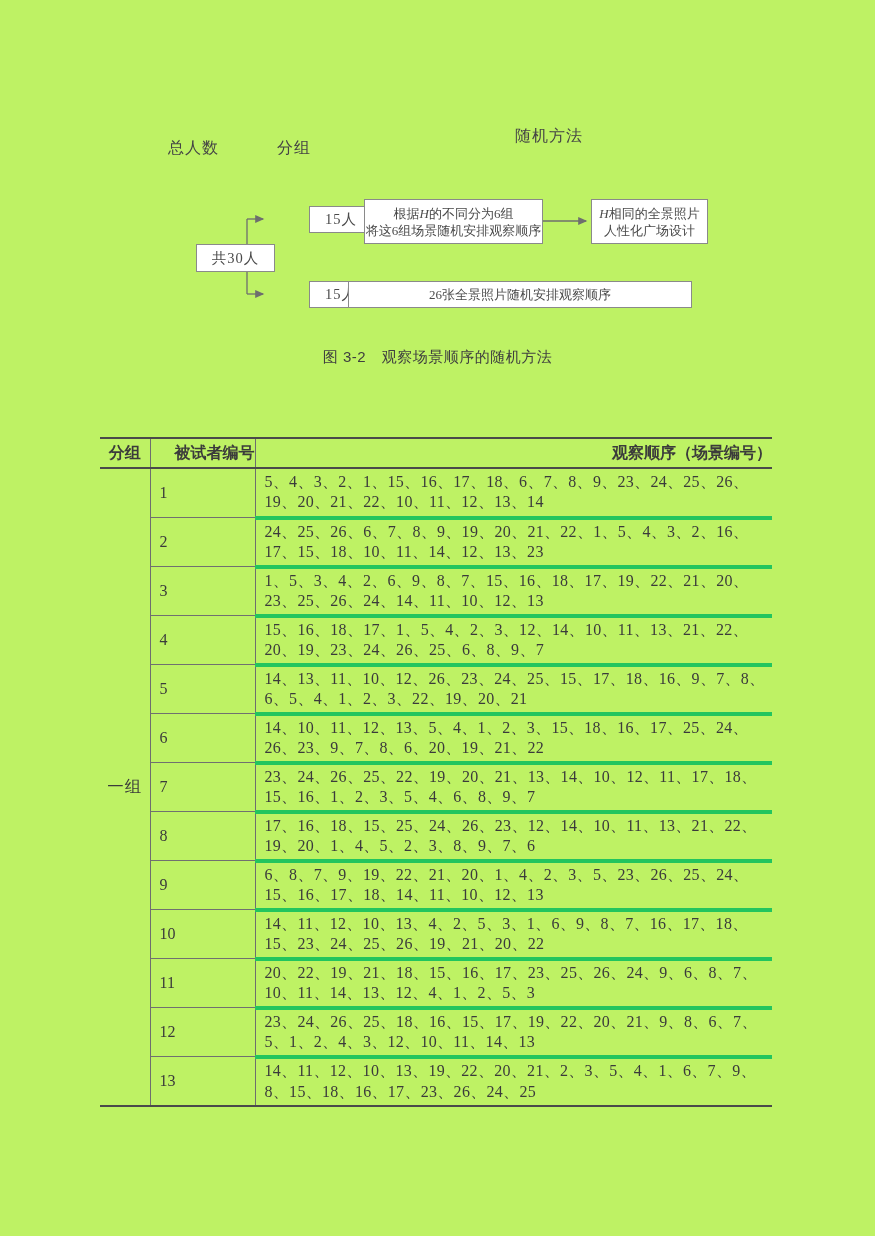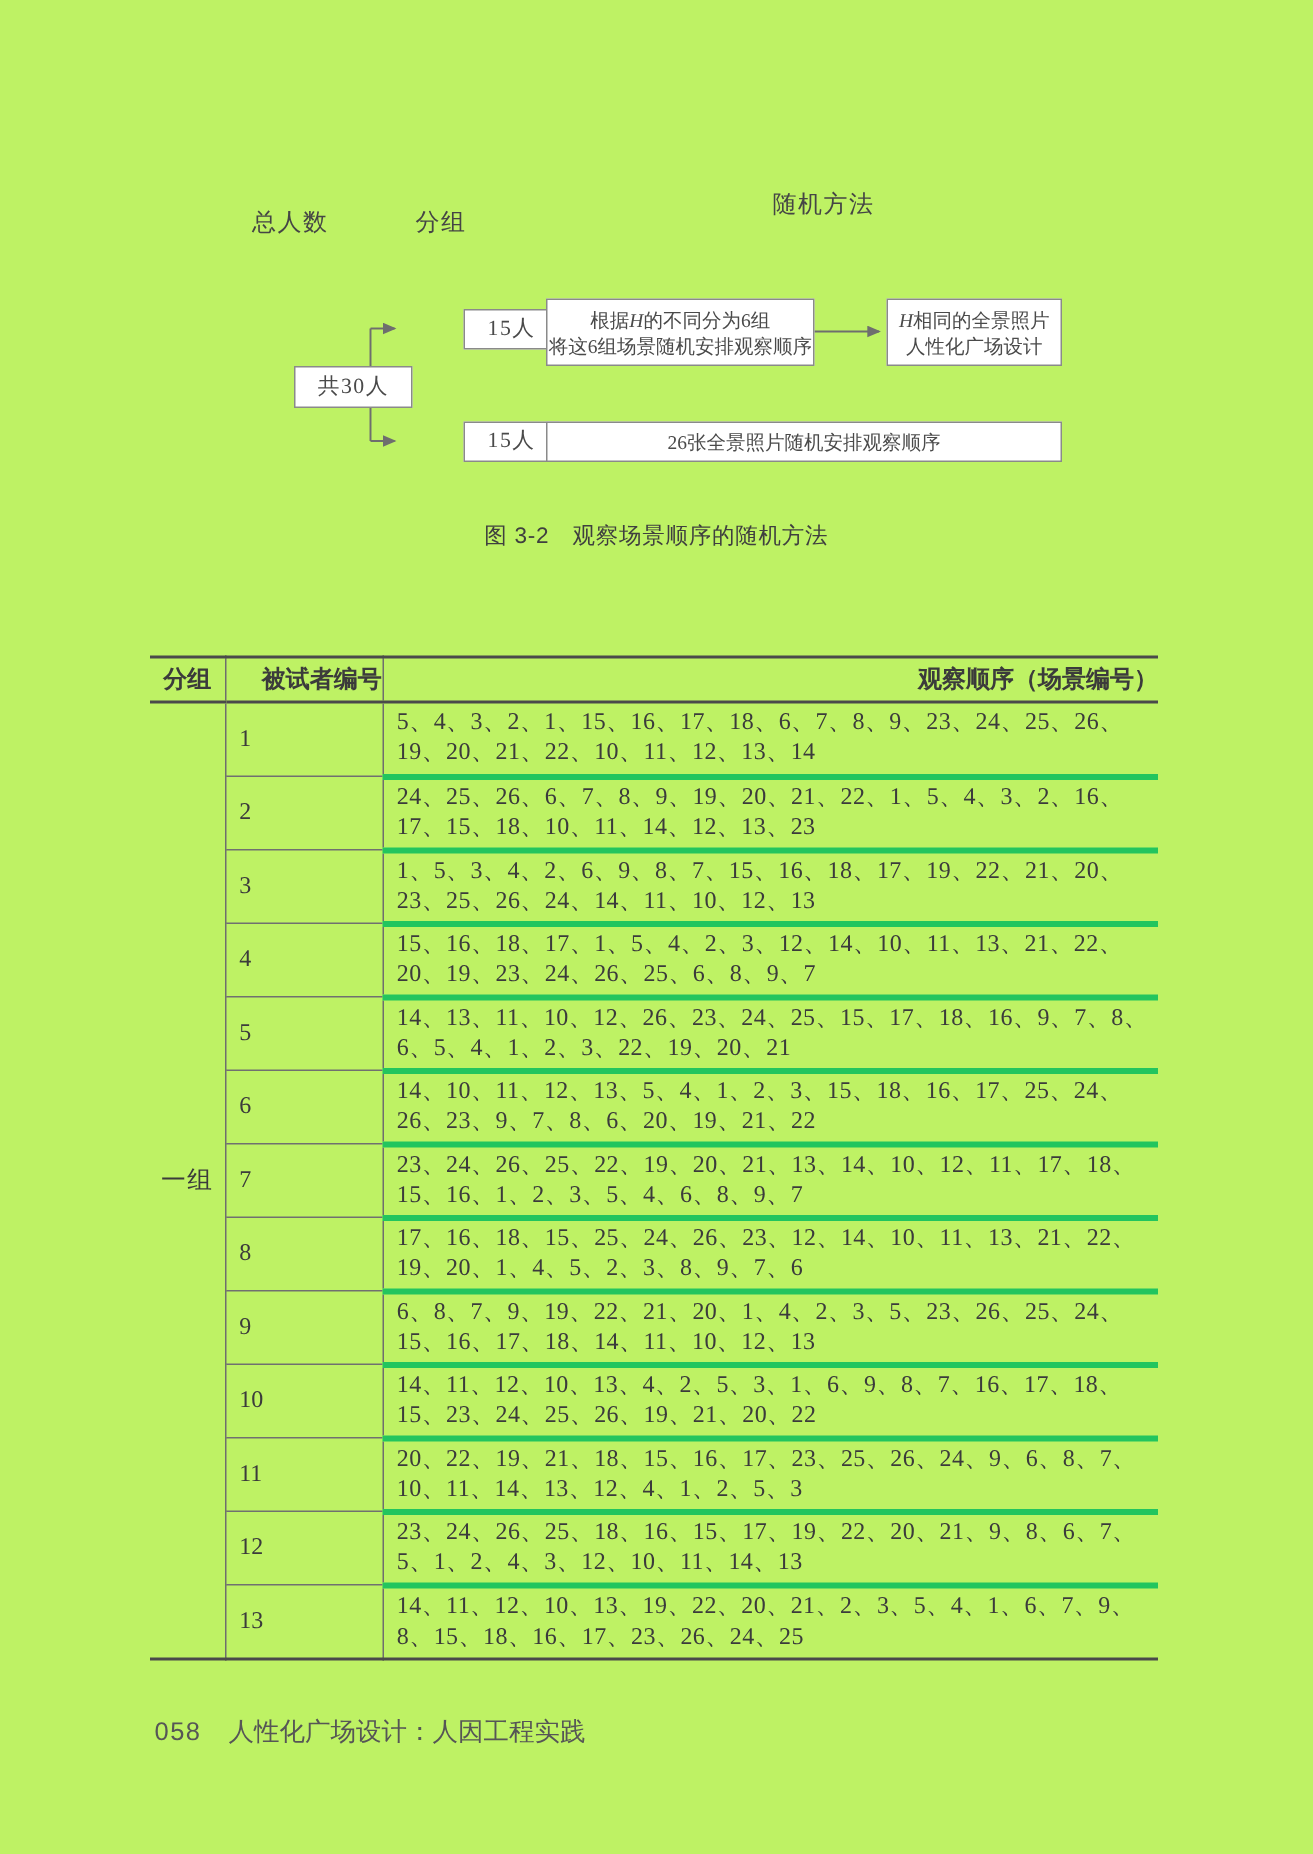--- a/index.html
+++ b/index.html
@@ -116,21 +116,21 @@
   <div class="dg-box" style="left:364px;top:199px;width:177px;height:43px;">
     <span><span>根据</span><span class="it">H</span><span>的不同分为6组</span></span>
     <span>将这6组场景随机安排观察顺序</span>
   </div>
 
   <div class="dg-box" style="left:591px;top:199px;width:115px;height:43px;">
     <span><span class="it">H</span><span>相同的全景照片</span></span>
     <span>人性化广场设计</span>
   </div>
 
-  <div class="dg-box" style="left:364px;top:281px;width:342px;height:25px;">26张全景照片随机安排观察顺序</div>
+  <div class="dg-box" style="left:348px;top:281px;width:342px;height:25px;">26张全景照片随机安排观察顺序</div>
 
   <div class="fig-caption">图 3-2　观察场景顺序的随机方法</div>
 
 
   <table class="obs">
     <colgroup>
         <col style="width:50px">
         <col style="width:105px">
         <col style="width:517px">
       </colgroup>
@@ -191,17 +191,14 @@
         <td class="id-cell v1">12</td>
         <td class="seq-cell">23、24、26、25、18、16、15、17、19、22、20、21、9、8、6、7、5、1、2、4、3、12、10、11、14、13</td>
       </tr>
       <tr class="last">
         <td class="id-cell v1">13</td>
         <td class="seq-cell">14、11、12、10、13、19、22、20、21、2、3、5、4、1、6、7、9、8、15、18、16、17、23、26、24、25</td>
       </tr>
     </tbody>
   </table>
 
-  <div class="footer">
-    <span class="pg">058</span><span>人性化广场设计：人因工程实践</span>
-  </div>
 
 </div>
 
 </body></html>

